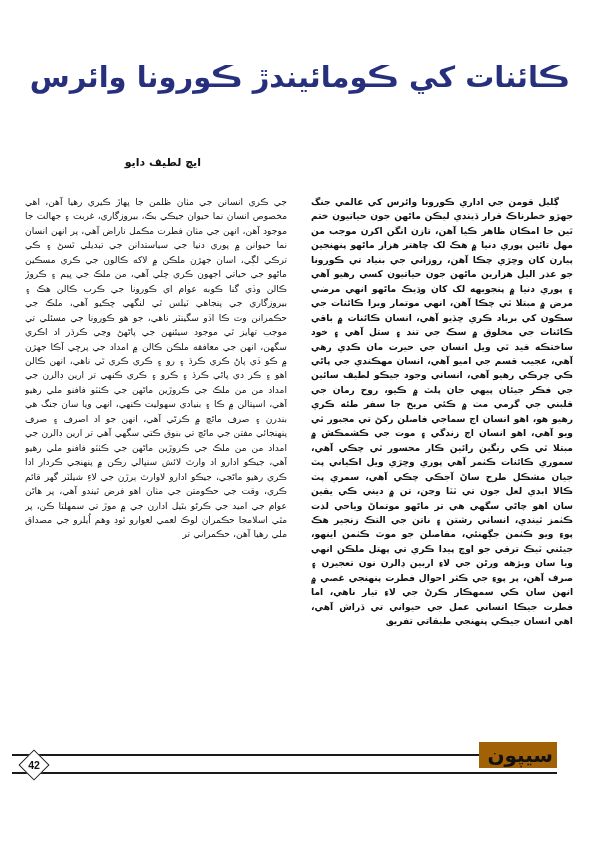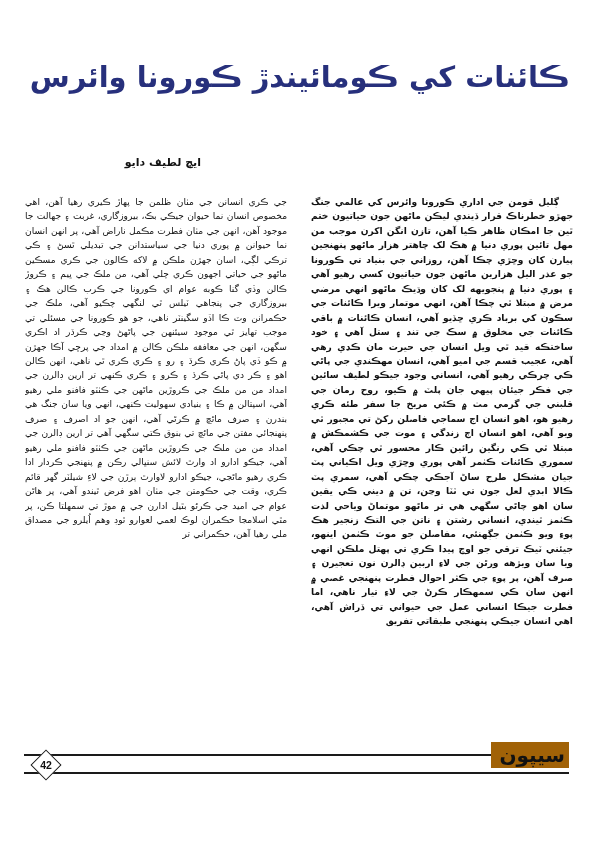--- a/index.html
+++ b/index.html
@@ -92,21 +92,21 @@
     margin: 0;
     padding: 0;
   }
   .col p.indent {
     text-indent: 14px;
   }
 
   
   .footer {
     position: absolute;
-    left: 24px;
+    left: 12px;
     top: 748px;
     width: 545px;
     height: 34px;
   }
   .rule {
     position: absolute;
     left: 0;
     width: 545px;
     height: 1.6px;
     background: #1a1a1a;

